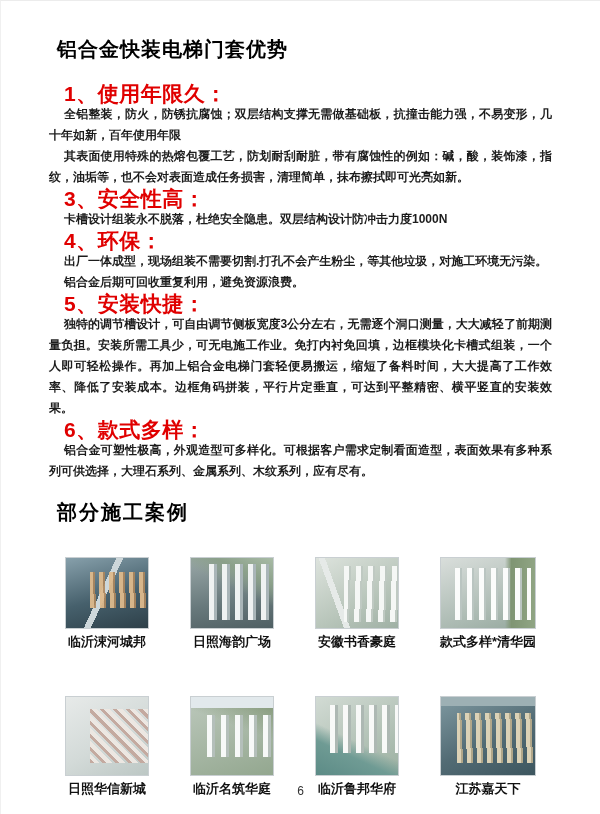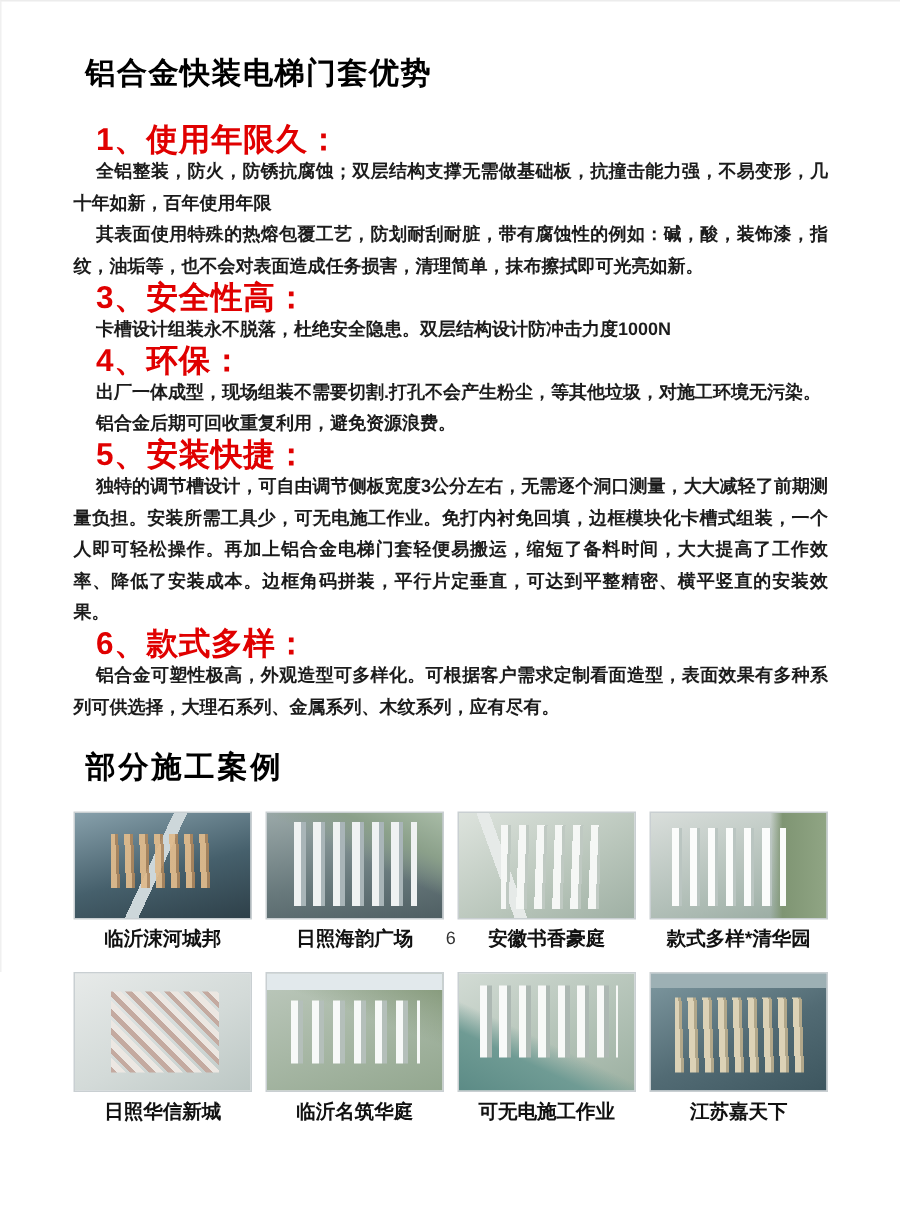--- a/index.html
+++ b/index.html
@@ -6,21 +6,21 @@
   body {
     width: 600px; height: 814px;
     background: #ffffff;
     font-family: "Liberation Sans", "DejaVu Sans", sans-serif;
     color: #1a1a1a;
     position: relative;
     overflow: hidden;
   }
   .page {
     box-sizing: border-box;
-    width: 600px; height: 648px;
+    width: 600px; height: 814px;
     padding: 36px 48px 0 48px;
     background: #ffffff;
     border-top: 1px solid #ececec;
     border-left: 1px solid #f0f0f0;
     position: relative;
   }
   .doc-title {
     margin: 0 0 22px 8px;
     font-size: 20px;
     line-height: 24px;
@@ -54,21 +54,21 @@
     letter-spacing: 2px;
     color: #000;
   }
   .case-grid {
     margin-top: 17px;
     display: grid;
     grid-template-columns: repeat(4, 1fr);
     column-gap: 9px;
     row-gap: 13px;
   }
-  .card { margin: 0; }
+  .card { margin: 16px; }
   .ph {
     box-sizing: border-box;
     width: 100%;
     height: 72px;
     border: 1px solid #c9cfd2;
   }
   .card:nth-child(n+5) .ph { height: 80px; }
   .card figcaption {
     margin-top: 4px;
     text-align: center;
@@ -177,21 +177,21 @@
     <figure class="card">
       <div class="ph ph-5"></div>
       <figcaption>日照华信新城</figcaption>
     </figure>
     <figure class="card">
       <div class="ph ph-6"></div>
       <figcaption>临沂名筑华庭</figcaption>
     </figure>
     <figure class="card">
       <div class="ph ph-7"></div>
-      <figcaption>可无电施工作业</figcaption>
+      <figcaption>临沂鲁邦华府</figcaption>
     </figure>
     <figure class="card">
       <div class="ph ph-8"></div>
       <figcaption>江苏嘉天下</figcaption>
     </figure>
   </div>
 
   <div class="page-footer">6</div>
 
 </div>

